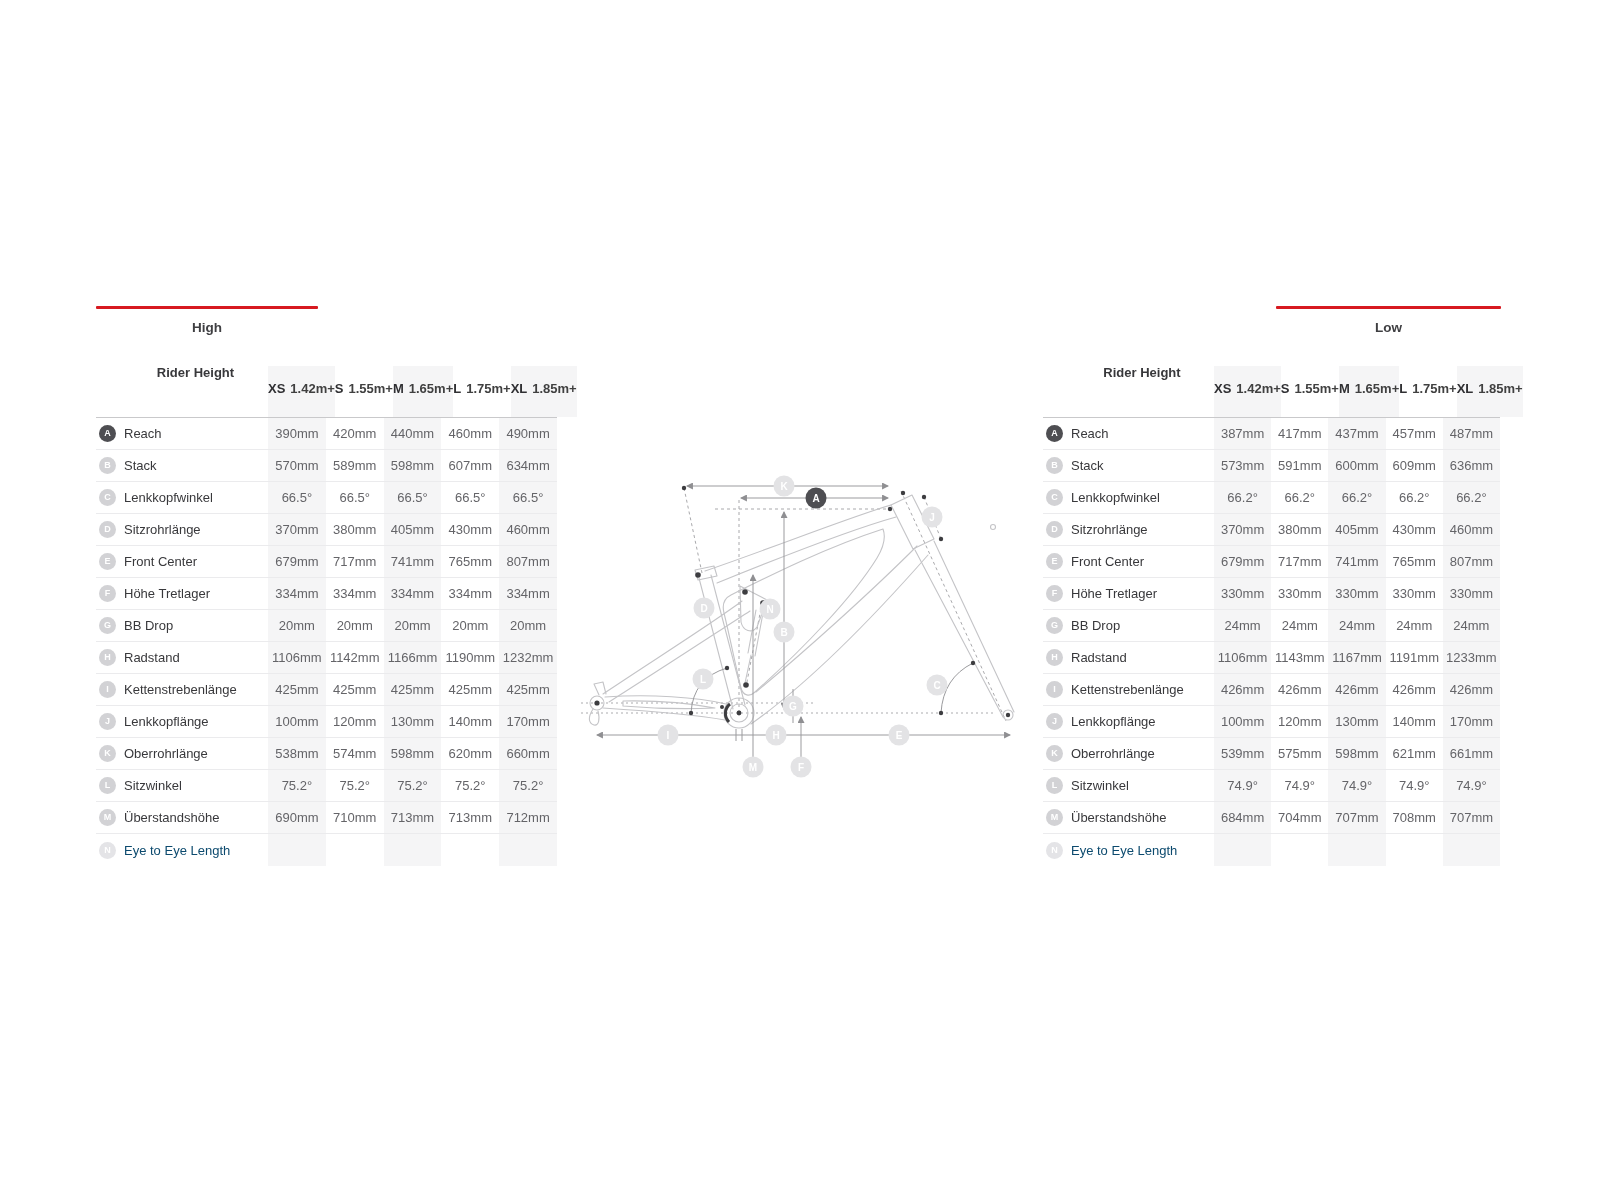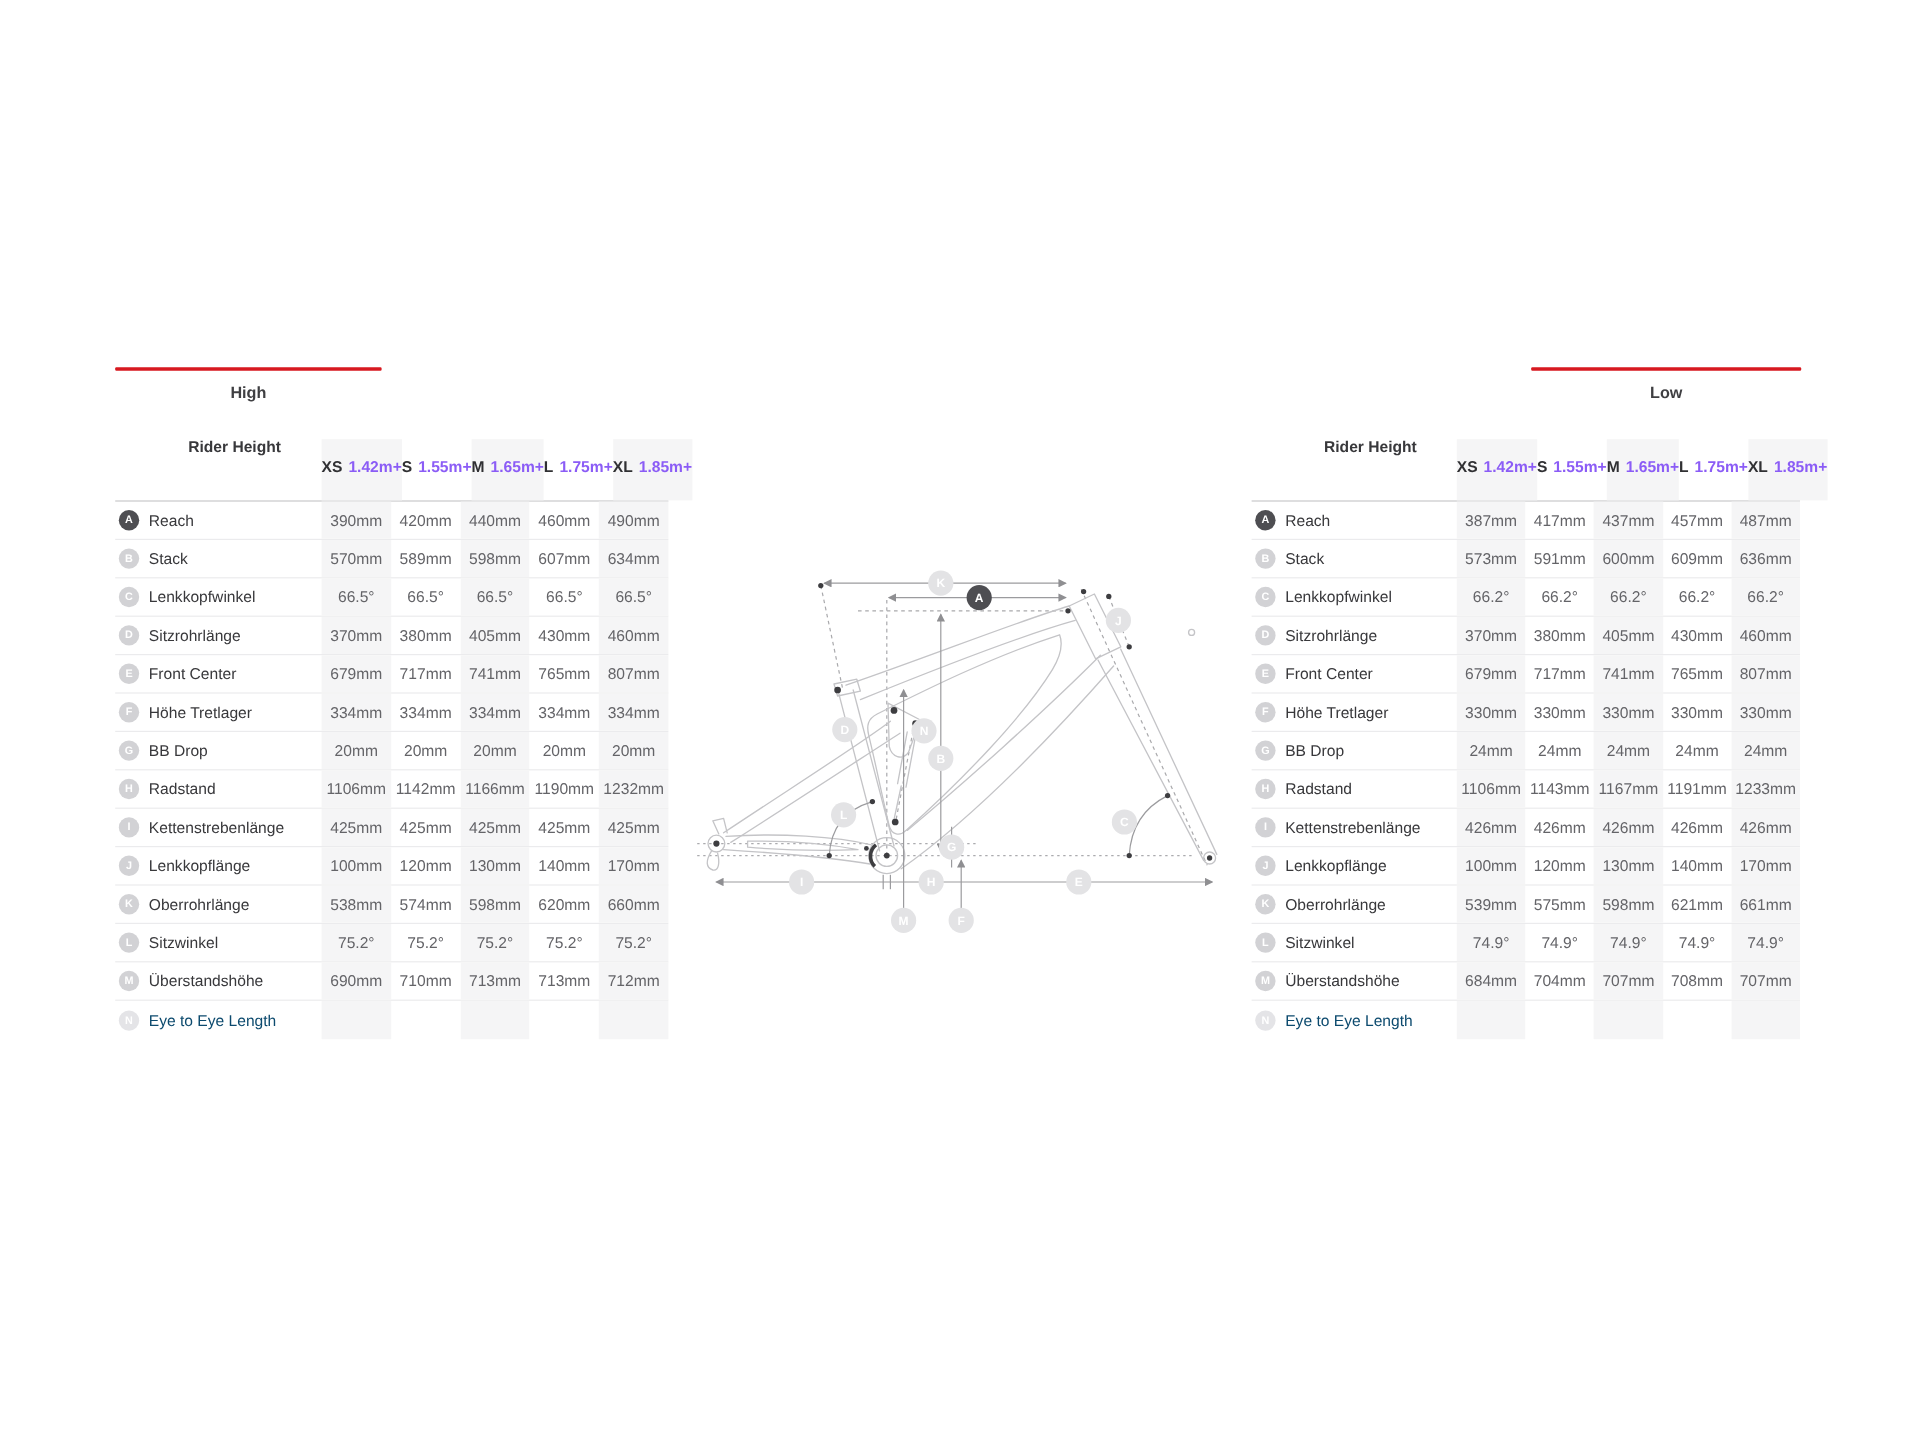--- a/index.html
+++ b/index.html
@@ -11,21 +11,21 @@
   .tab-label{margin-top:11px;text-align:center;font-size:13.5px;font-weight:600;color:#3f3f42;}
   
   .geo-table{position:absolute;top:366px;}
   .geo-head,.geo-row{display:grid;grid-template-columns:var(--cols);}
   .geo-head{height:52px;border-bottom:1px solid #c9c9cb;box-sizing:border-box;}
   .geo-row{height:32px;box-sizing:border-box;border-bottom:1px solid #ebebed;}
   .geo-row:last-child{border-bottom:none;}
   .h-cell{display:flex;flex-direction:row;justify-content:flex-end;align-items:center;
           padding-bottom:7px;gap:5px;}
   .h-size{font-size:13px;font-weight:bold;color:#303033;line-height:1;}
-  .h-height{font-size:13px;font-weight:bold;color:#8b5cf6;line-height:1;}
+  .h-height{font-size:13px;font-weight:bold;color:#404040;line-height:1;}
   .h-label{justify-content:center;align-items:flex-start;padding-left:27px;}
   .h-label .h-height{color:#38383b;}
   .stripe{background:#f5f5f6;}
   .cell-label{display:flex;align-items:center;padding-left:3px;gap:8px;overflow:hidden;}
   .badge{flex:0 0 17px;width:17px;height:17px;border-radius:50%;background:#d2d2d5;color:#fff;
          font-size:9px;font-weight:bold;display:flex;align-items:center;justify-content:center;line-height:1;}
   .badge.dark{background:#4e4e52;}
   .row-label{font-size:13px;font-weight:normal;color:#38383b;white-space:nowrap;}
   .cell-val{display:flex;align-items:center;justify-content:center;font-size:13px;color:#646468;}
   .geo-row.disabled .row-label{color:#0c4a6e;}

